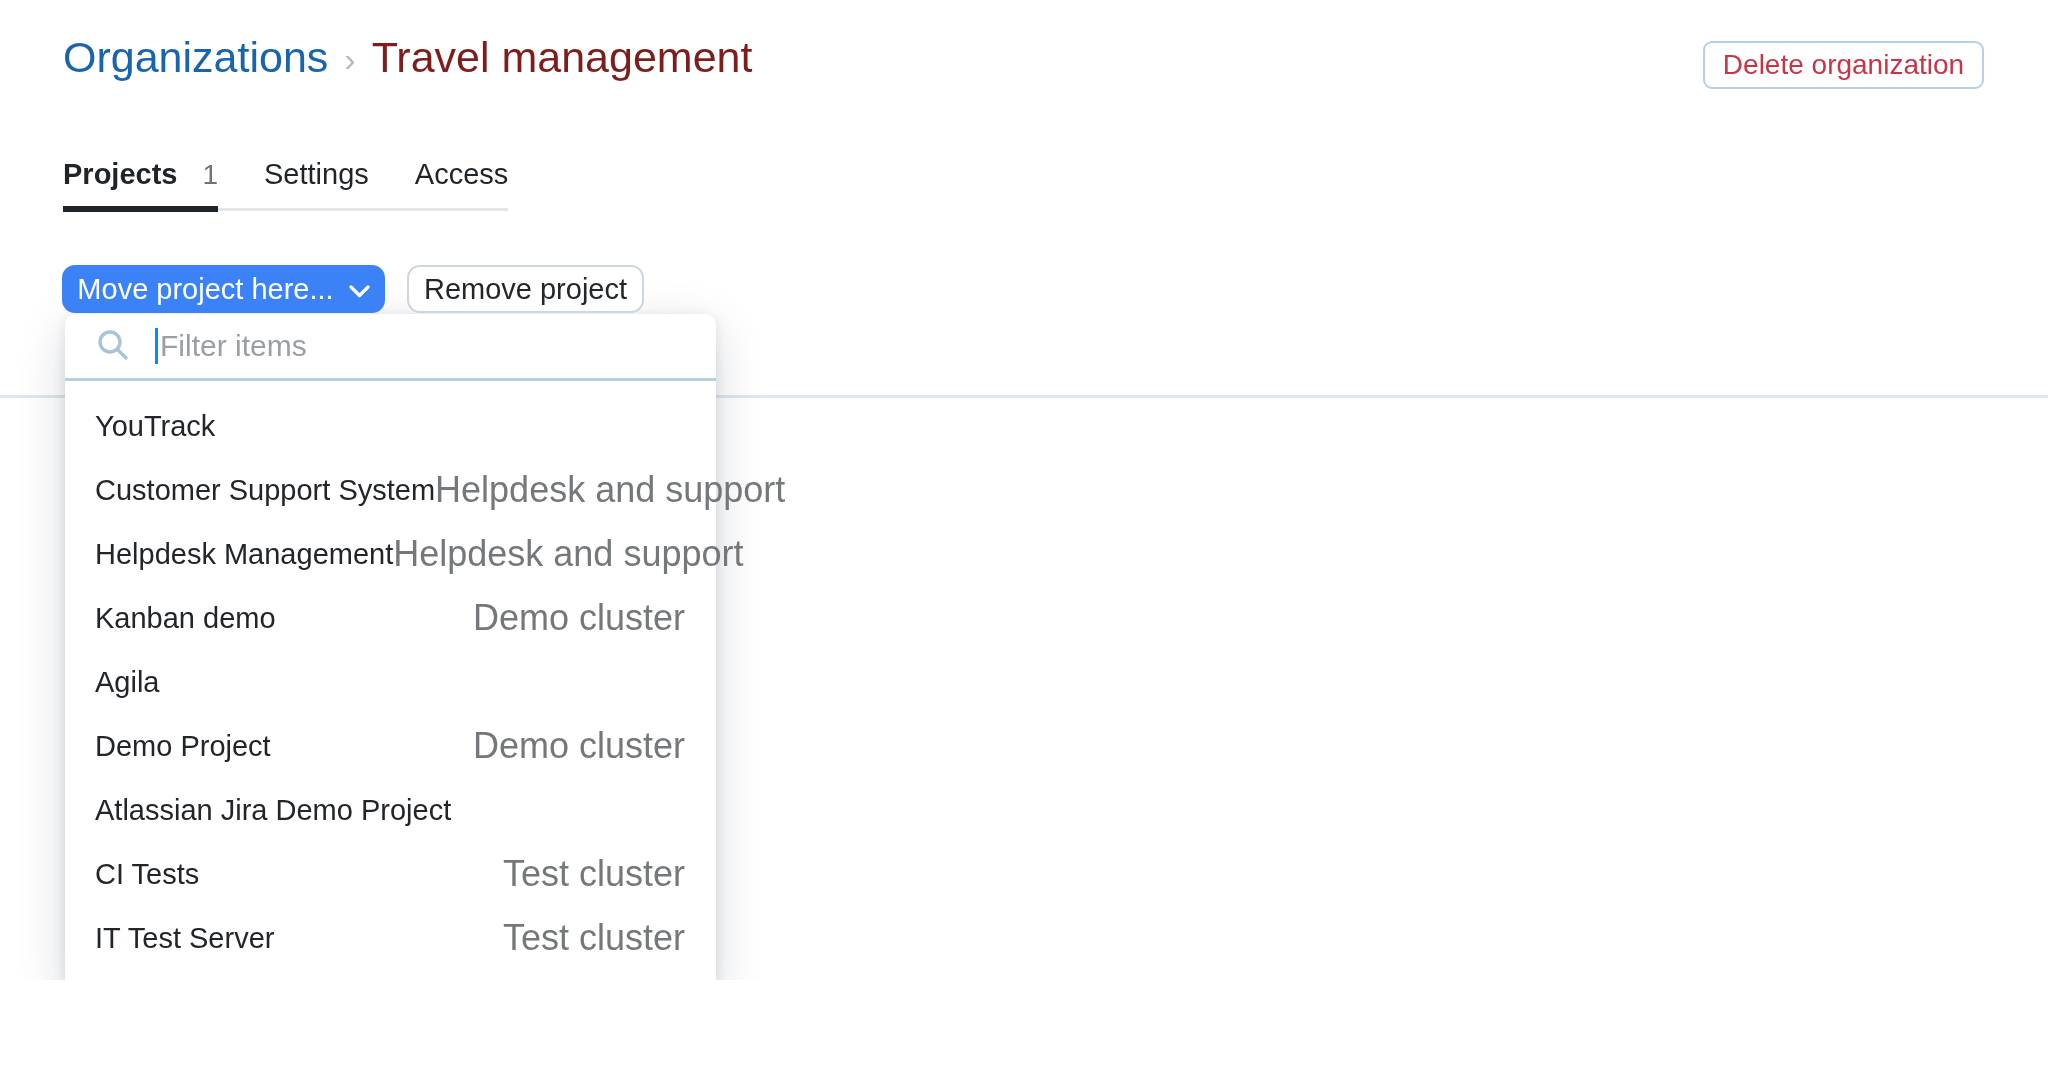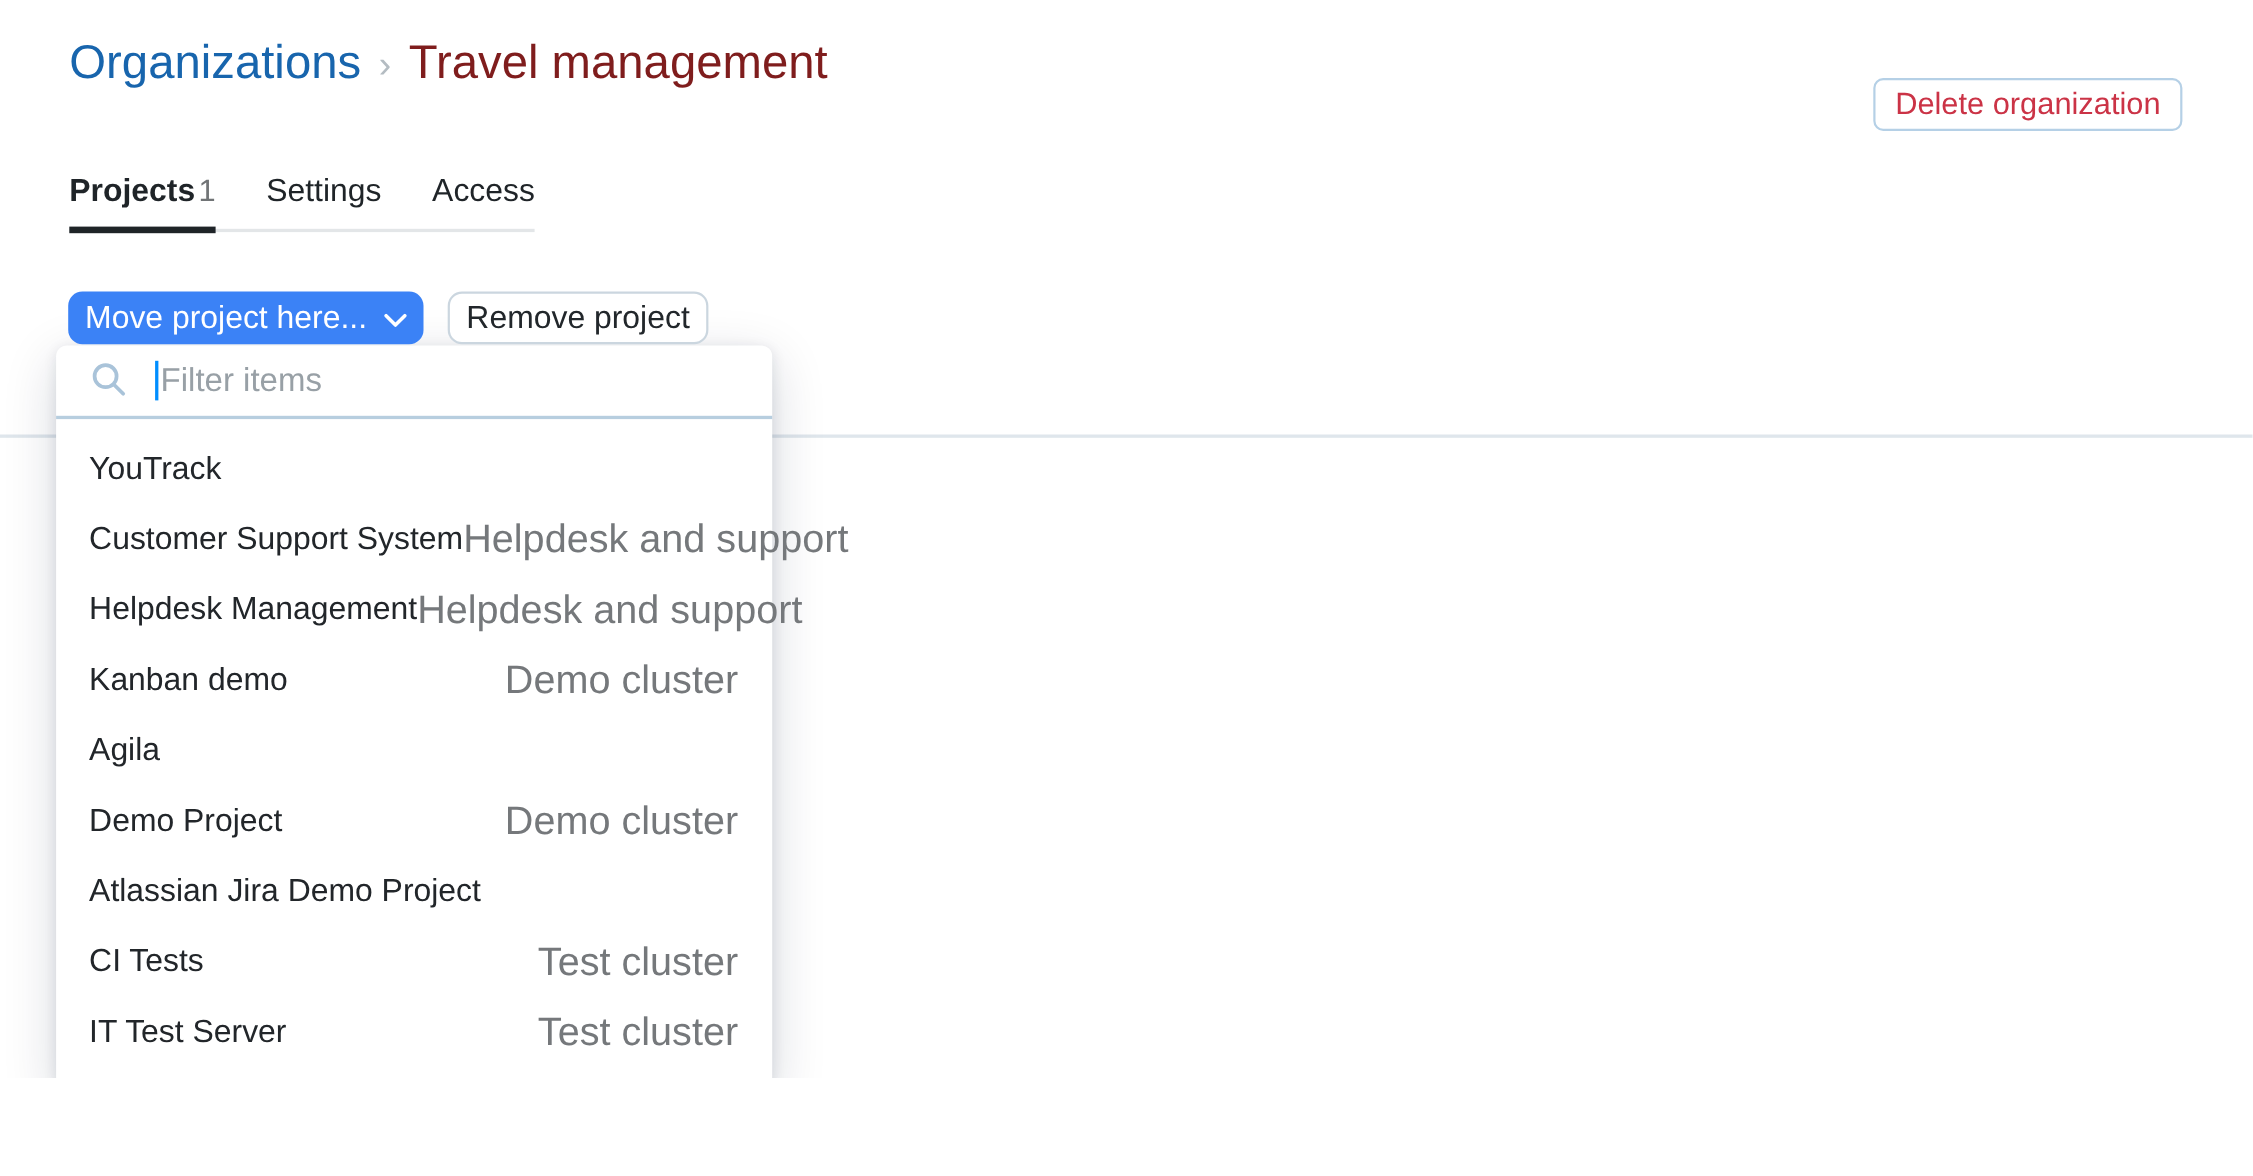--- a/index.html
+++ b/index.html
@@ -12,43 +12,43 @@
 
   
   .breadcrumb { position:absolute; left:63px; top:33px; display:flex; align-items:center; font-size:43px; white-space:nowrap; }
   .crumb-link { color:#1865ad; cursor:pointer; }
   .crumb-sep { color:#b4bcc2; font-size:34px; margin:4px 16px 0 16px; }
   .crumb-current { color:#7f1d1d; }
 
   
   .delete-btn { position:absolute; left:1703px; top:41px; width:281px; height:48px; background:#ffffff;
     border:2px solid #b5d0e6; border-radius:9px; color:#cb3346; font-size:28px;
-    display:flex; align-items:center; justify-content:center; cursor:pointer; font-family:inherit;margin-top:30px; }
+    display:flex; align-items:center; justify-content:center; cursor:pointer; font-family:inherit; }
 
   
   .tabs { position:absolute; left:63px; top:150px; display:flex; gap:46px; border-bottom:3px solid #e3e6e8; }
-  .tab { position:relative; display:flex; align-items:baseline; gap:3px; font-size:29px; color:#1f2428;
+  .tab { position:relative; display:flex; align-items:baseline; gap:25px; font-size:29px; color:#1f2428;
     padding:8px 0 17px 0; cursor:pointer; }
   .tab .tab-label { color:#1f2428; }
   .tab.active .tab-label { font-weight:bold; }
   .tab.active::after { content:""; position:absolute; left:0; right:0; bottom:-4px; height:6px; background:#1f2428; }
   .tab-count { color:#717476; font-size:28px; }
 
   
   .toolbar { position:absolute; left:62px; top:265px; display:flex; gap:22px; z-index:3; }
   .btn-primary { width:323px; height:48px; background:#3b82f6; border:none; border-radius:13px;
     color:#ffffff; font-size:29px; display:flex; align-items:center; justify-content:center; gap:15px;
     cursor:pointer; font-family:inherit; }
   .btn-secondary { width:237px; height:48px; background:#ffffff; border:2px solid #cbd6df; border-radius:13px;
     color:#22272b; font-size:29px; display:flex; align-items:center; justify-content:center;
     cursor:pointer; font-family:inherit; }
   .chevron-down { margin-top:4px; }
 
   
-  .dropdown { position:absolute; left:51px; top:314px; width:651px; height:675px; background:#ffffff;
+  .dropdown { position:absolute; left:65px; top:314px; width:651px; height:675px; background:#ffffff;
     border-radius:10px; box-shadow:0 14px 48px rgba(0,25,55,.16), 0 3px 12px rgba(0,25,55,.10); z-index:2; }
   .filter-row { height:64px; display:flex; align-items:center; padding-left:30px; }
   .search-icon { flex:0 0 auto; }
   .input-wrap { position:relative; display:flex; align-items:center; margin-left:24px; flex:1; }
   .caret { width:3px; height:36px; background:#008eff; flex:0 0 auto; }
   .filter-input { border:none; outline:none; background:transparent; font-size:30px; font-family:inherit;
     color:#2a2e31; padding:0 0 0 2px; width:100%; height:50px; caret-color:#008eff; }
   .filter-input::placeholder { color:#98a0a6; opacity:1; }
   .filter-divider { height:3px; background:#b7cedf; }
   .list { padding-top:13px; }

